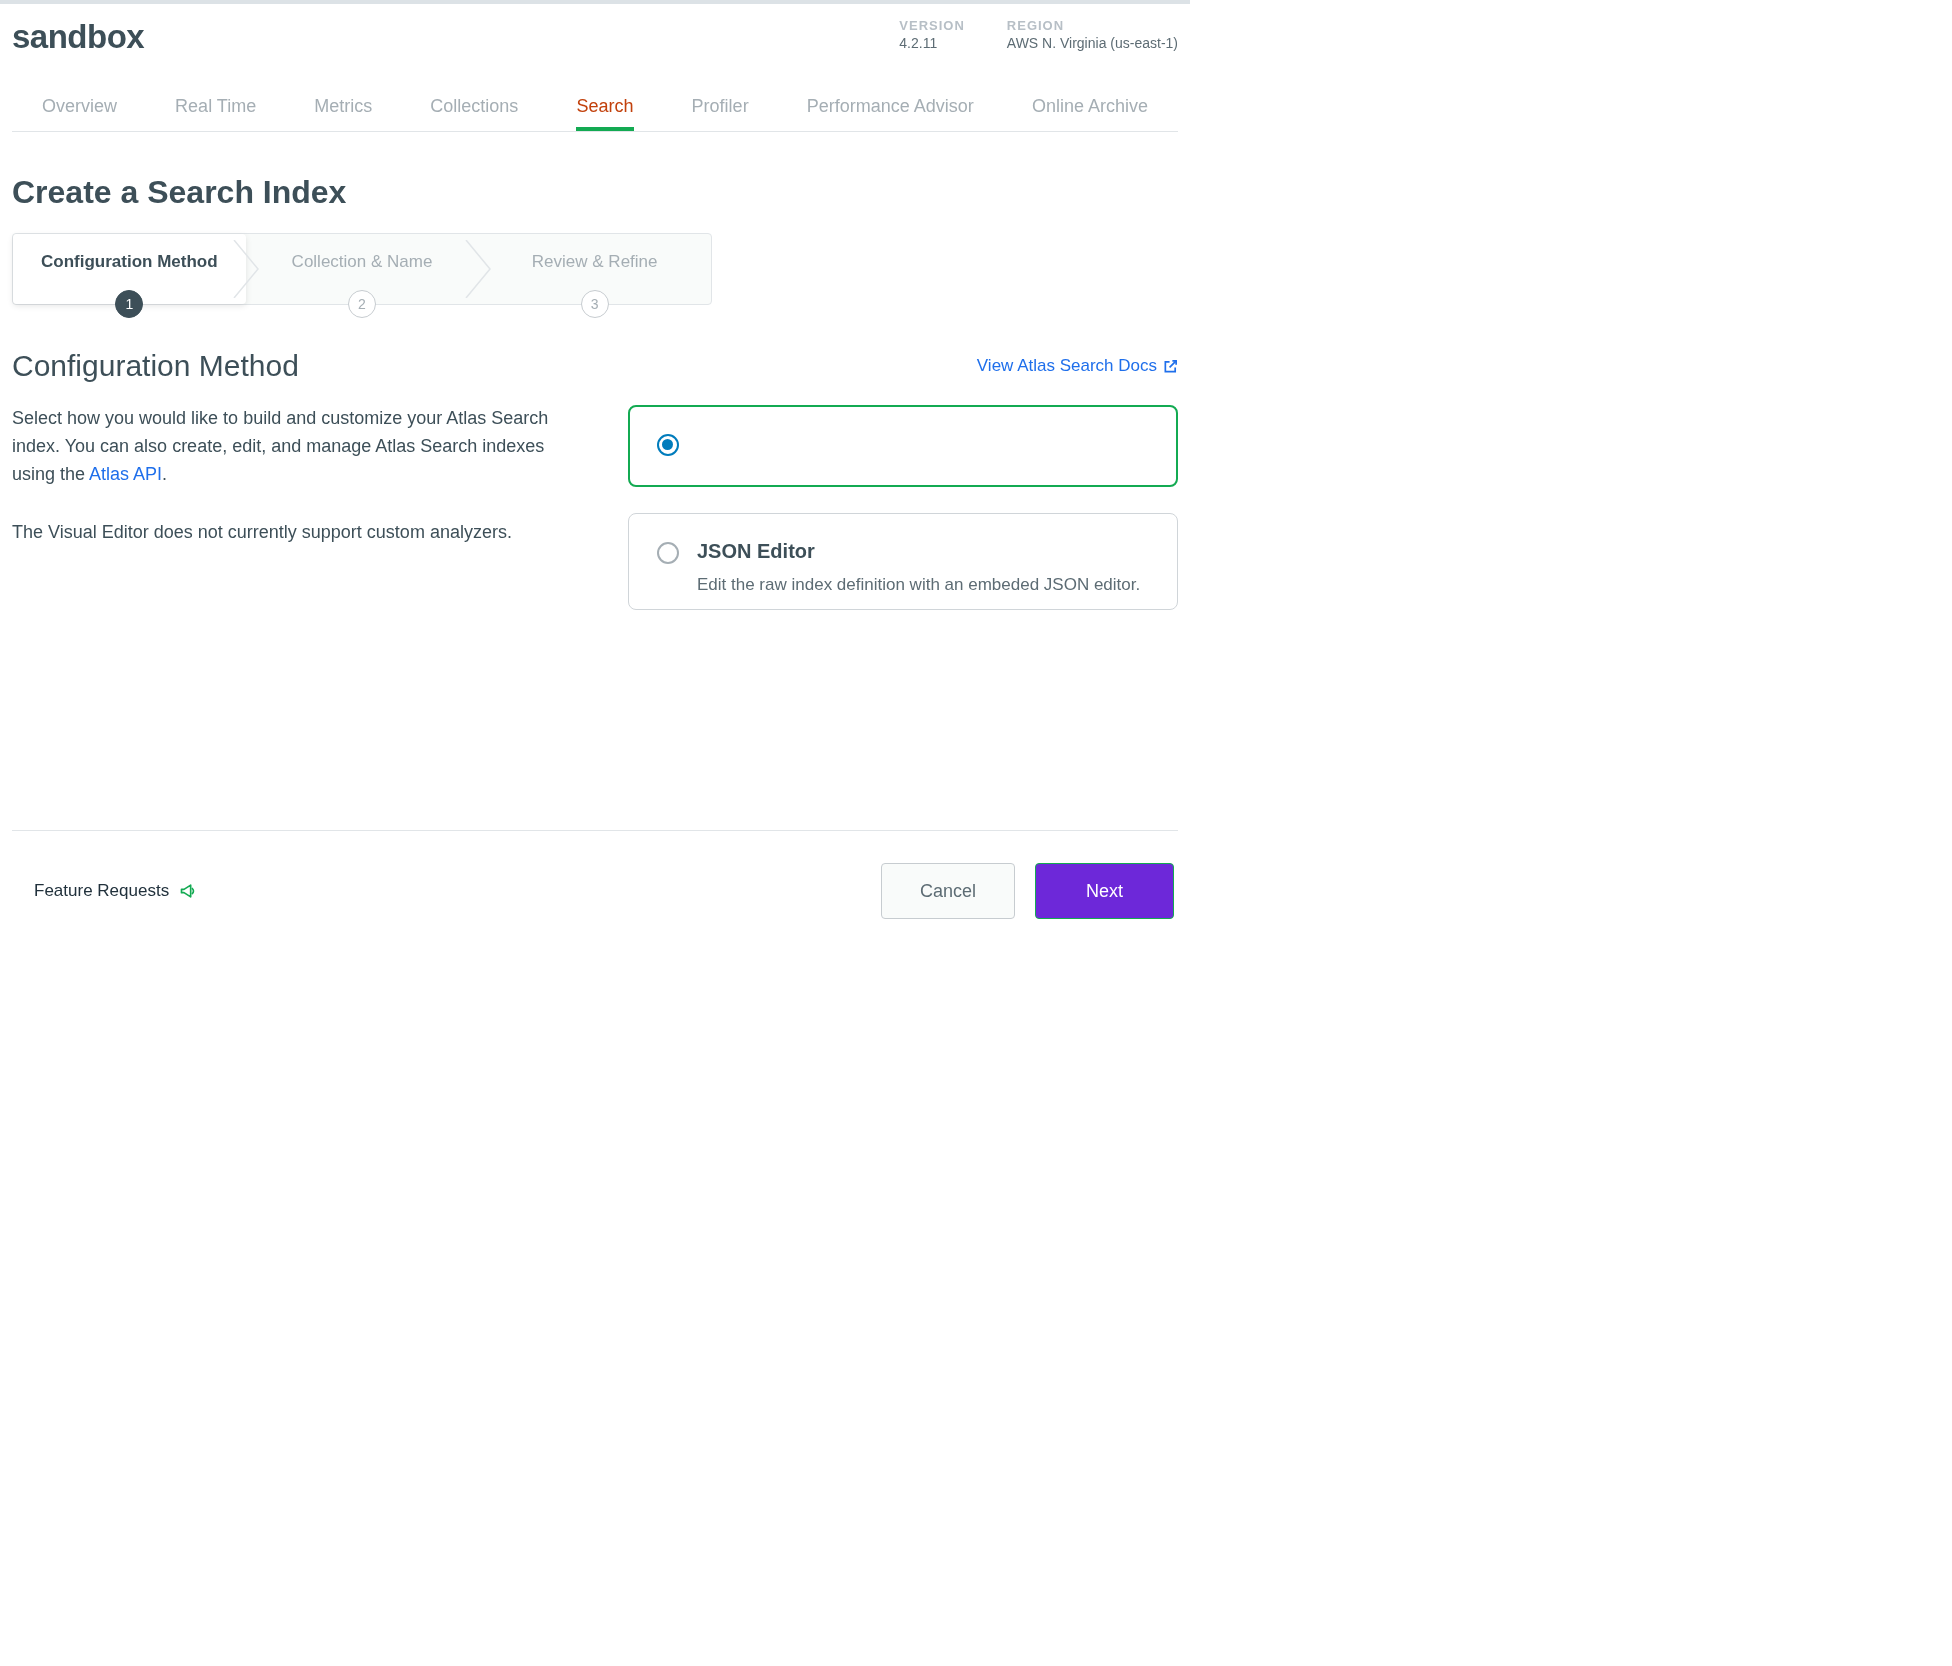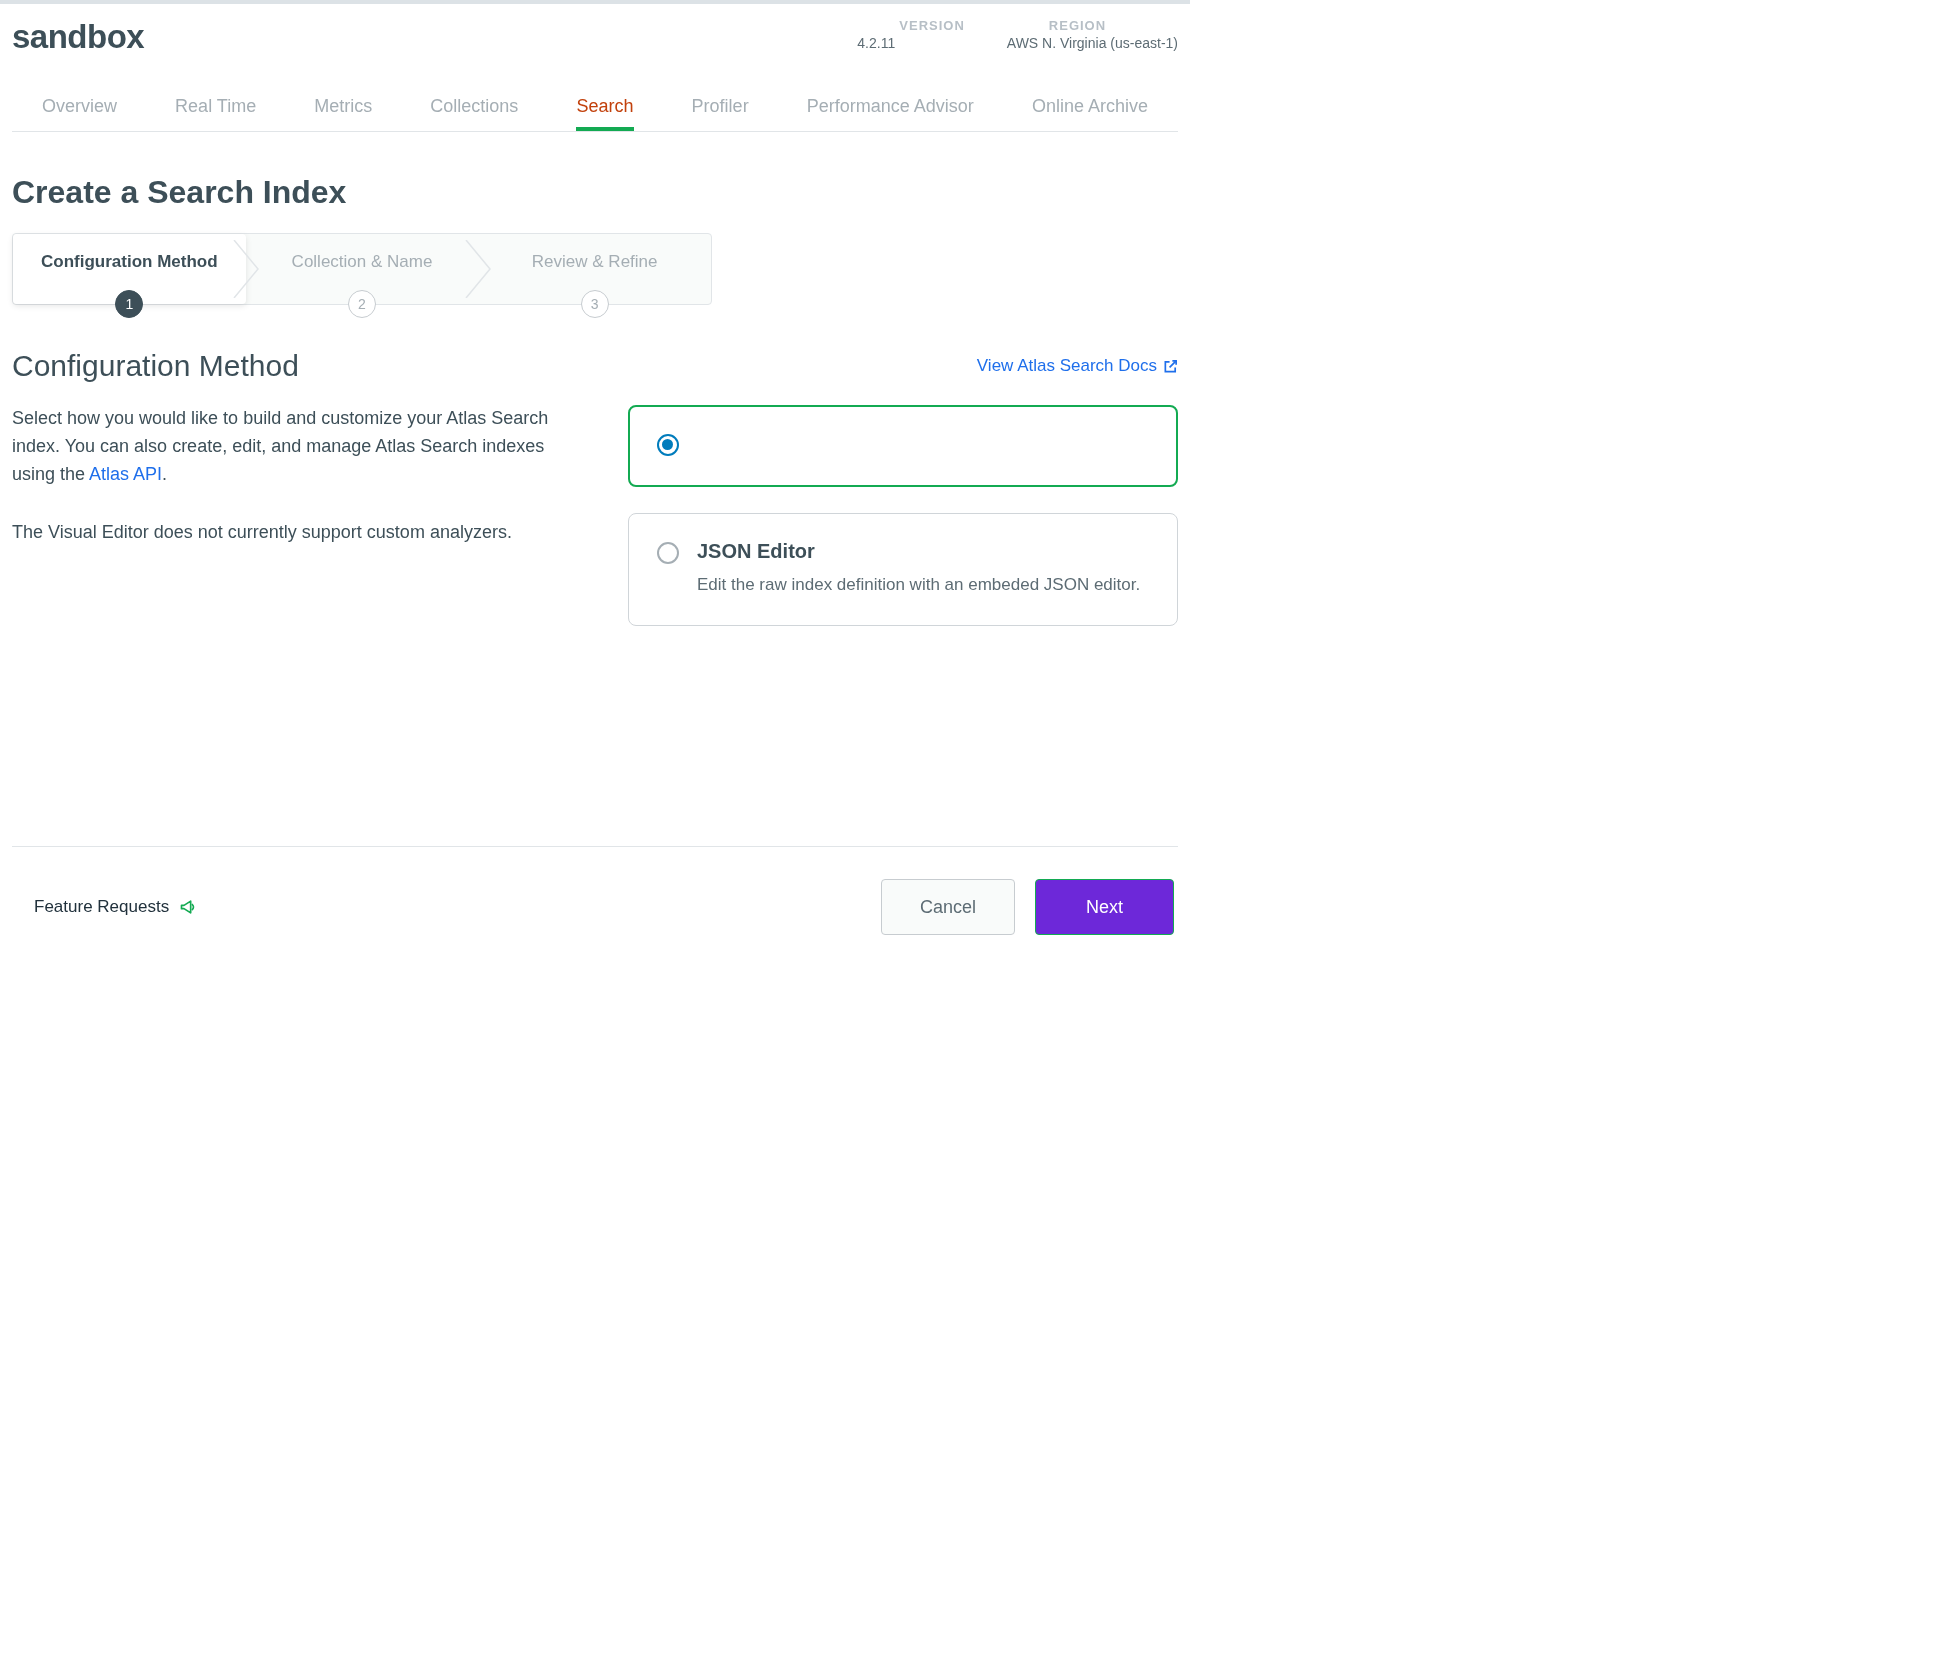--- a/index.html
+++ b/index.html
@@ -32,21 +32,20 @@
     display: flex;
     gap: 42px;
   }
   .meta-block { }
   .meta-label {
     font-size: 13px;
     letter-spacing: 1px;
     color: #b7bfc6;
     font-weight: 600;
     margin-bottom: 2px;
-    margin-left: 42px;
   }
   .meta-value {
     font-size: 14px;
     color: #5d6c74;
   }
   .tabs {
     display: flex;
     border-bottom: 1px solid #e1e5e8;
     margin-top: 30px;
     gap: 0;
@@ -175,21 +174,21 @@
   .inline-link { color: #1f6feb; text-decoration: none; cursor: pointer; }
   .right-col {
     flex: 1;
     display: flex;
     flex-direction: column;
     gap: 26px;
   }
   .option-card {
     border: 1px solid #d0d5d9;
     border-radius: 8px;
-    padding: 26px 28px 30px 28px;
+    padding: 26px 28px 14px 28px;
     display: flex;
     gap: 18px;
     align-items: flex-start;
     cursor: pointer;
   }
   .option-card.selected {
     border-color: #13aa52;
     border-width: 2px;
     padding: 25px 27px 29px 27px;
   }

